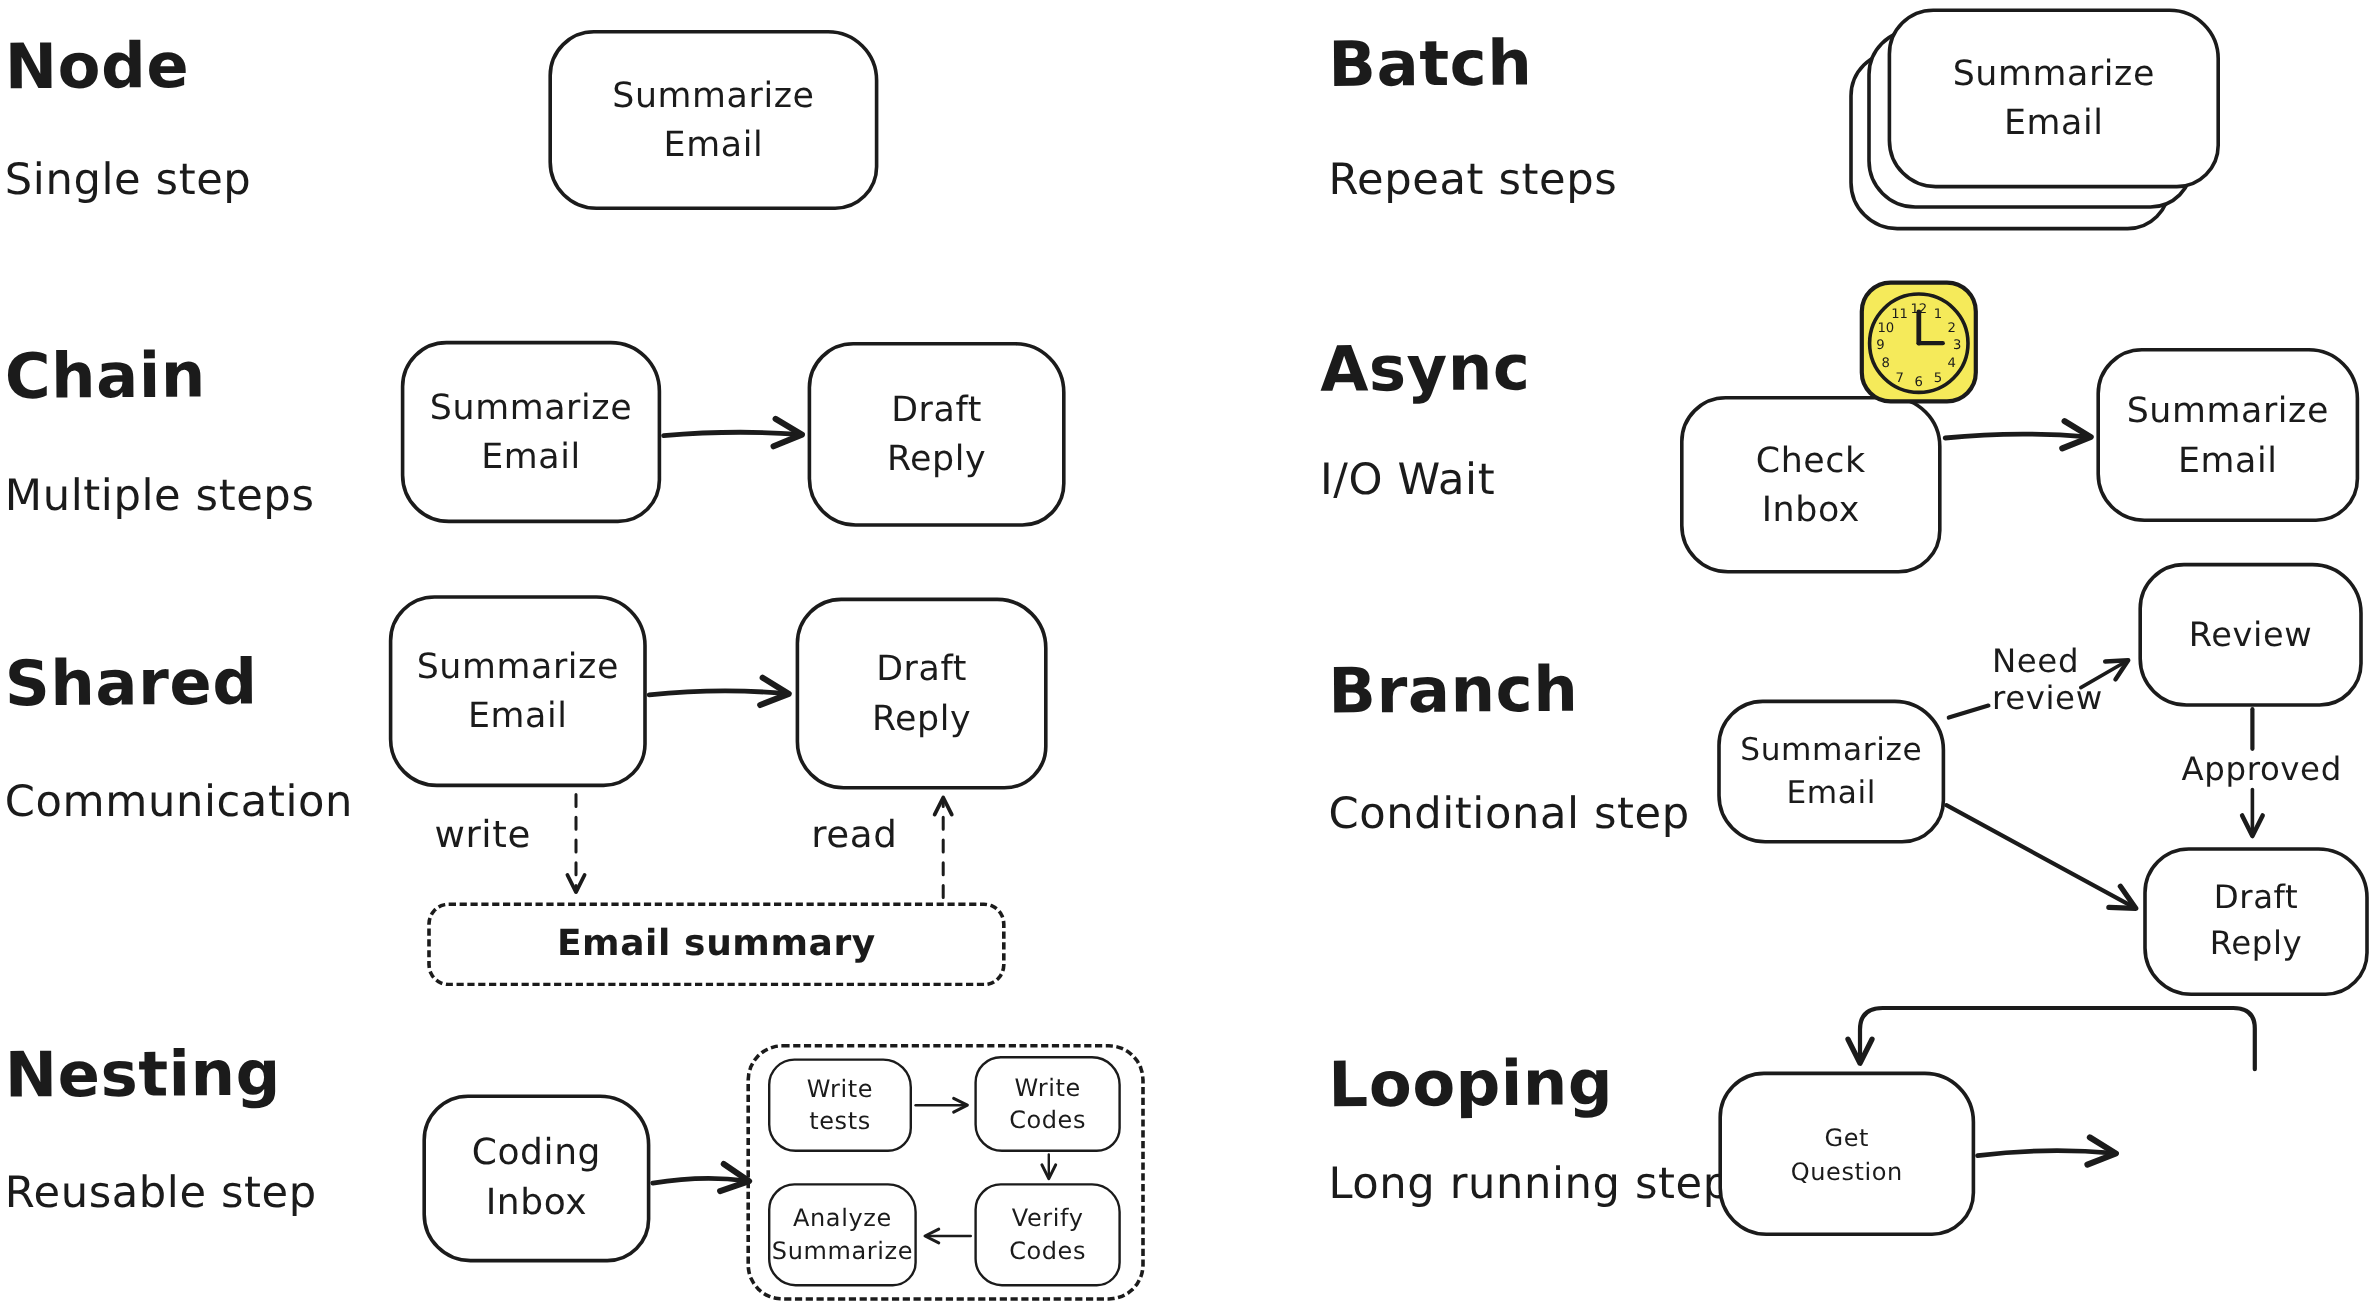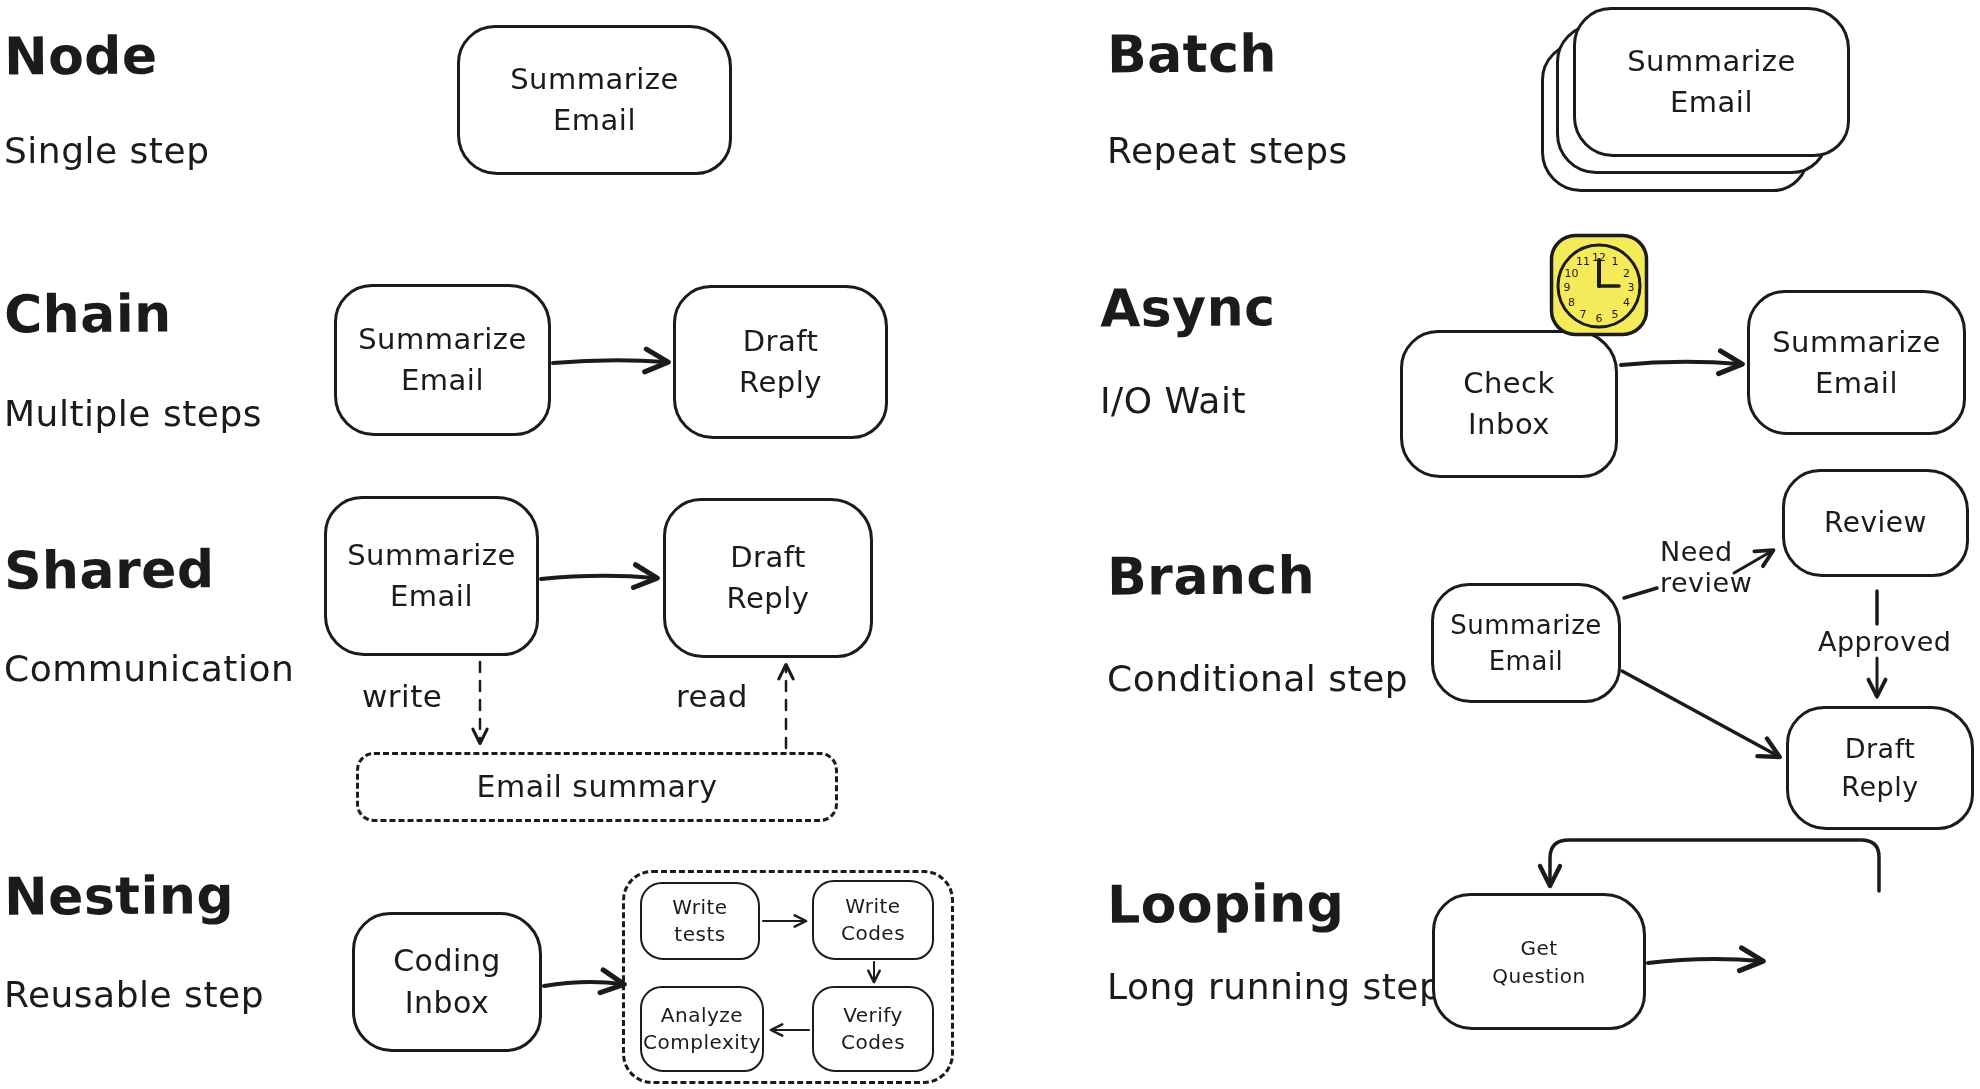--- a/index.html
+++ b/index.html
@@ -48,20 +48,21 @@
     border-radius: 22px 24px 20px 23px;
     font-size: 20px;
     line-height: 1.35;
     padding: 0 8px;
   }
   .box.dashed-store {
     border-style: dashed;
     border-width: 3px;
     border-radius: 18px;
     font-size: 30px;
+    font-weight: bold;
   }
   .dashed-frame {
     position: absolute;
     box-sizing: border-box;
     border: 3px dashed var(--stroke);
     border-radius: 30px;
     background: transparent;
   }
   .arrow-label {
     position: absolute;
@@ -114,21 +115,21 @@
   <div class="box boxes" style="left:324px; top:496px; width:215px; height:160px;">Summarize Email</div>
   <div class="box boxes narrow" style="left:663px; top:498px; width:210px; height:160px;">Draft Reply</div>
   <div class="box boxes dashed-store" style="left:356px; top:752px; width:482px; height:70px;">Email summary</div>
   <div class="arrow-label lbl-layer" style="left:362px; top:678px;">write</div>
   <div class="arrow-label lbl-layer" style="left:676px; top:678px;">read</div>
 
   <div class="box boxes narrow" style="left:352px; top:912px; width:190px; height:140px; font-size:30px;">Coding Inbox</div>
   <div class="dashed-frame" style="left:622px; top:870px; width:332px; height:214px;"></div>
   <div class="box boxes sm" style="left:812px; top:880px; width:122px; height:80px;">Write Codes</div>
   <div class="box boxes sm" style="left:640px; top:882px; width:120px; height:78px;">Write tests</div>
-  <div class="box boxes sm" style="left:640px; top:986px; width:124px; height:86px;">Analyze Complexity</div>
+  <div class="box boxes sm" style="left:640px; top:986px; width:124px; height:86px;">Analyze Summarize</div>
   <div class="box boxes sm" style="left:812px; top:986px; width:122px; height:86px;">Verify Codes</div>
 
   <div class="box boxes" style="left:1541px; top:42px; width:268px; height:150px;"></div>
   <div class="box boxes" style="left:1556px; top:24px; width:272px; height:150px;"></div>
   <div class="box boxes" style="left:1573px; top:7px; width:277px; height:150px;">Summarize Email</div>
 
   <div class="box boxes narrow" style="left:1400px; top:286px; width:218px; height:148px;margin-top:44px;">Check Inbox</div>
   <div class="box boxes" style="left:1747px; top:290px; width:219px; height:145px;">Summarize Email</div>
   <div class="clock-wrap" style="left:1549px; top:233px; width:100px; height:104px;">
     <svg width="100" height="104" viewBox="0 0 100 104">
@@ -145,21 +146,21 @@
       <text class="cnum" x="22.5" y="73" text-anchor="middle">8</text>
       <text class="cnum" x="18" y="58" text-anchor="middle">9</text>
       <text class="cnum" x="22.5" y="44" text-anchor="middle">10</text>
       <text class="cnum" x="34" y="32" text-anchor="middle">11</text>
       <path d="M50 53 L50 27" style="stroke:var(--stroke); stroke-width:4; stroke-linecap:round;"></path>
       <path d="M50 53 L70 53" style="stroke:var(--stroke); stroke-width:3.5; stroke-linecap:round;"></path>
     </svg>
   </div>
 
   <div class="box boxes" style="left:1431px; top:583px; width:190px; height:120px; font-size:26px; padding:0 18px;">Summarize Email</div>
-  <div class="box boxes" style="left:1782px; top:469px; width:187px; height:108px; font-size:28px;">Review</div>
+  <div class="box boxes" style="left:1782px; top:469px; width:187px; height:120px; font-size:28px;">Review</div>
   <div class="box boxes narrow" style="left:1786px; top:706px; width:188px; height:124px; font-size:27px;">Draft Reply</div>
   <div class="arrow-label small lbl-layer" style="left:1660px; top:536px; width:100px;">Need review</div>
   <div class="arrow-label small lbl-layer" style="left:1818px; top:626px; width:124px; text-align:center;">Approved</div>
 
   <div class="box boxes narrow" style="left:1432px; top:893px; width:214px; height:137px; font-size:20px;">Get Question</div>
 
   <svg id="arrows" width="1980" height="1089" viewBox="0 0 1980 1089">
     <defs>
       <marker id="ah" viewBox="0 0 14 14" refX="11" refY="7" markerWidth="8" markerHeight="8" orient="auto-start-reverse" markerUnits="strokeWidth">
         <path d="M2 2 L12 7 L2 12" fill="none" stroke="#1b1b1b" stroke-width="2.2" stroke-linecap="round" stroke-linejoin="round"></path>

